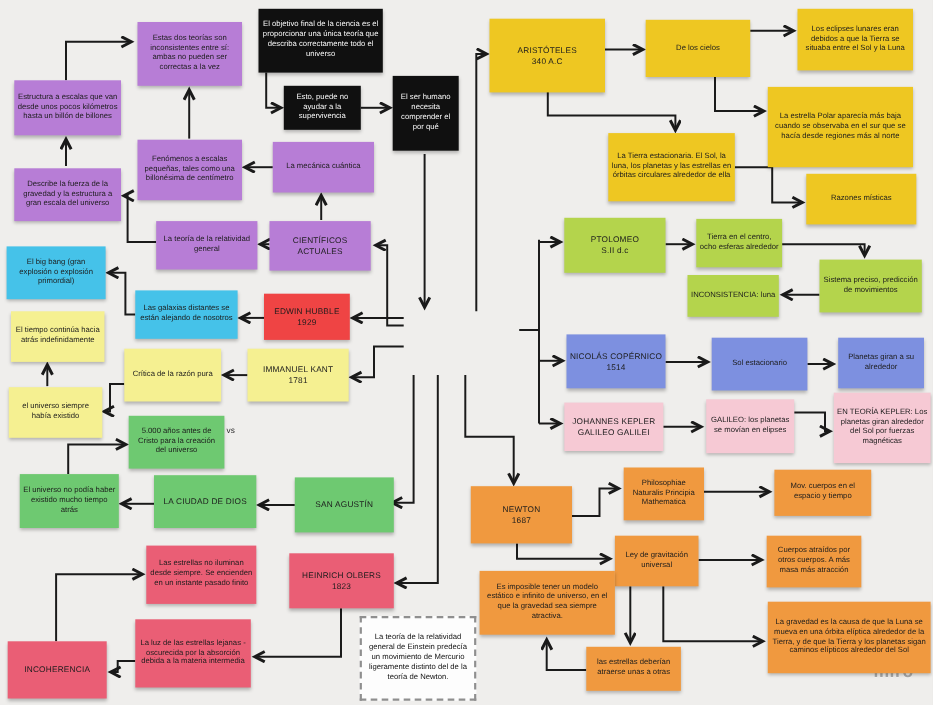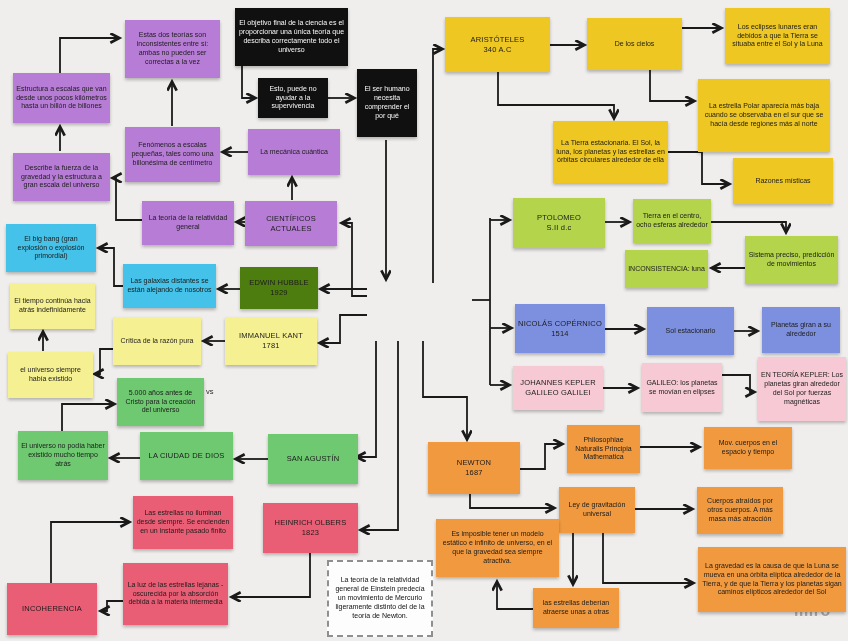--- a/index.html
+++ b/index.html
@@ -104,39 +104,39 @@
     <div class="note " style="left: 125px; top: 127px; width: 95px; height: 55px; background: rgb(183, 125, 214);">Fenómenos a escalas pequeñas, tales como una billonésima de centímetro</div>
     <div class="note " style="left: 248px; top: 129px; width: 92px; height: 46px; background: rgb(183, 125, 214);">La mecánica cuántica</div>
     <div class="note " style="left: 13px; top: 153px; width: 97px; height: 48px; background: rgb(183, 125, 214);">Describe la fuerza de la gravedad y la estructura a gran escala del universo</div>
     <div class="note " style="left: 142px; top: 201px; width: 92px; height: 44px; background: rgb(183, 125, 214);">La teoría de la relatividad general</div>
     <div class="note caps" style="left: 245px; top: 201px; width: 92px; height: 45px; background: rgb(183, 125, 214);">CIENTÍFICOS ACTUALES</div>
     <div class="note black" style="left: 235px; top: 8px; width: 113px; height: 58px; background: rgb(16, 16, 16);">El objetivo final de la ciencia es el proporcionar una única teoría que describa correctamente todo el universo</div>
     <div class="note black" style="left: 258px; top: 78px; width: 70px; height: 40px; background: rgb(16, 16, 16);">Esto, puede no ayudar a la supervivencia</div>
     <div class="note black" style="left: 357px; top: 69px; width: 60px; height: 68px; background: rgb(16, 16, 16);">El ser humano necesita comprender el por qué</div>
     <div class="note " style="left: 6px; top: 224px; width: 90px; height: 48px; background: rgb(69, 194, 233);">El big bang (gran explosión o explosión primordial)</div>
     <div class="note " style="left: 123px; top: 264px; width: 93px; height: 44px; background: rgb(69, 194, 233);">Las galaxias distantes se están alejando de nosotros</div>
-    <div class="note caps" style="left: 240px; top: 267px; width: 78px; height: 42px; background: #4d7c0f;">EDWIN HUBBLE
+    <div class="note caps" style="left: 240px; top: 267px; width: 78px; height: 42px; background: #ef4444;">EDWIN HUBBLE
 1929</div>
     <div class="note " style="left: 10px; top: 283px; width: 85px; height: 46px; background: rgb(245, 240, 145);">El tiempo continúa hacia atrás indefinidamente</div>
     <div class="note " style="left: 113px; top: 317px; width: 88px; height: 48px; background: rgb(245, 240, 145);">Crítica de la razón pura</div>
     <div class="note " style="left: 8px; top: 352px; width: 85px; height: 46px; background: rgb(245, 240, 145);">el universo siempre había existido</div>
     <div class="note caps" style="left: 225px; top: 317px; width: 92px; height: 48px; background: rgb(245, 240, 145);">IMMANUEL KANT
 1781</div>
     <div class="note " style="left: 117px; top: 378px; width: 87px; height: 48px; background: rgb(110, 201, 113);">5.000 años antes de Cristo para la creación del universo</div>
     <div class="note " style="left: 18px; top: 431px; width: 90px; height: 49px; background: rgb(110, 201, 113);">El universo no podía haber existido mucho tiempo atrás</div>
     <div class="note caps" style="left: 140px; top: 432px; width: 93px; height: 48px; background: rgb(110, 201, 113);">LA CIUDAD DE DIOS</div>
     <div class="note caps" style="left: 268px; top: 434px; width: 90px; height: 50px; background: rgb(110, 201, 113);">SAN AGUSTÍN</div>
     <div class="note plain" style="left: 203px; top: 384px; width: 20px; height: 14px; background: rgb(253, 253, 253);">vs</div>
     <div class="note " style="left: 133px; top: 496px; width: 100px; height: 53px; background: rgb(234, 94, 117);">Las estrellas no iluminan desde siempre. Se encienden en un instante pasado finito</div>
     <div class="note " style="left: 123px; top: 563px; width: 105px; height: 62px; background: rgb(234, 94, 117);">La luz de las estrellas lejanas - oscurecida por la absorción debida a la materia intermedia</div>
     <div class="note caps" style="left: 7px; top: 583px; width: 90px; height: 52px; background: rgb(234, 94, 117);">INCOHERENCIA</div>
     <div class="note caps" style="left: 263px; top: 503px; width: 95px; height: 50px; background: rgb(234, 94, 117);">HEINRICH OLBERS
 1823</div>
     <div class="note dashed" style="left: 327px; top: 560px; width: 106px; height: 77px; background: rgb(253, 253, 253);">La teoría de la relatividad general de Einstein predecía un movimiento de Mercurio ligeramente distinto del de la teoría de Newton.</div>
-    <div class="note caps" style="left: 445px; top: 17px; width: 105px; height: 55px; background: rgb(238, 199, 34);">ARISTÓTELES
+    <div class="note caps" style="left: 445px; top: 17px; width: 105px; height: 67px; background: rgb(238, 199, 34);">ARISTÓTELES
 340 A.C</div>
     <div class="note " style="left: 587px; top: 18px; width: 95px; height: 52px; background: rgb(238, 199, 34);">De los cielos</div>
     <div class="note " style="left: 725px; top: 8px; width: 105px; height: 56px; background: rgb(238, 199, 34);">Los eclipses lunares eran debidos a que la Tierra se situaba entre el Sol y la Luna</div>
     <div class="note " style="left: 698px; top: 79px; width: 132px; height: 73px; background: rgb(238, 199, 34);">La estrella Polar aparecía más baja cuando se observaba en el sur que se hacía desde regiones más al norte</div>
     <div class="note " style="left: 553px; top: 121px; width: 115px; height: 62px; background: rgb(238, 199, 34);">La Tierra estacionaria. El Sol, la luna, los planetas y las estrellas en órbitas circulares alrededor de ella</div>
     <div class="note " style="left: 733px; top: 158px; width: 100px; height: 46px; background: rgb(238, 199, 34);">Razones místicas</div>
     <div class="note caps" style="left: 513px; top: 198px; width: 92px; height: 50px; background: rgb(180, 212, 76);">PTOLOMEO
 S.II d.c</div>
     <div class="note " style="left: 633px; top: 199px; width: 78px; height: 44px; background: rgb(180, 212, 76);">Tierra en el centro, ocho esferas alrededor</div>
     <div class="note " style="left: 745px; top: 236px; width: 93px; height: 48px; background: rgb(180, 212, 76);">Sistema preciso, predicción de movimientos</div>

